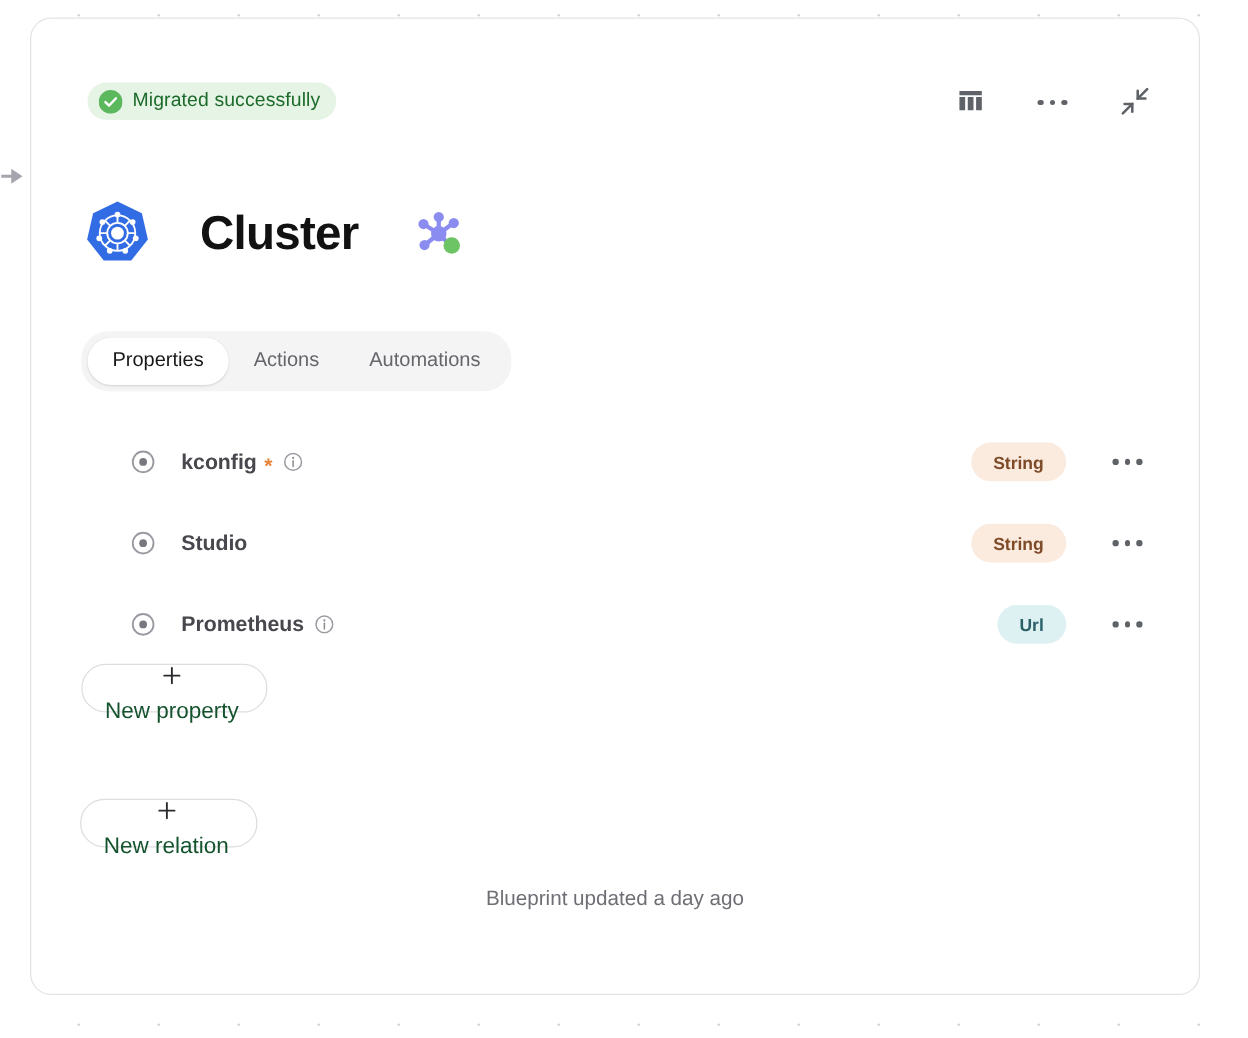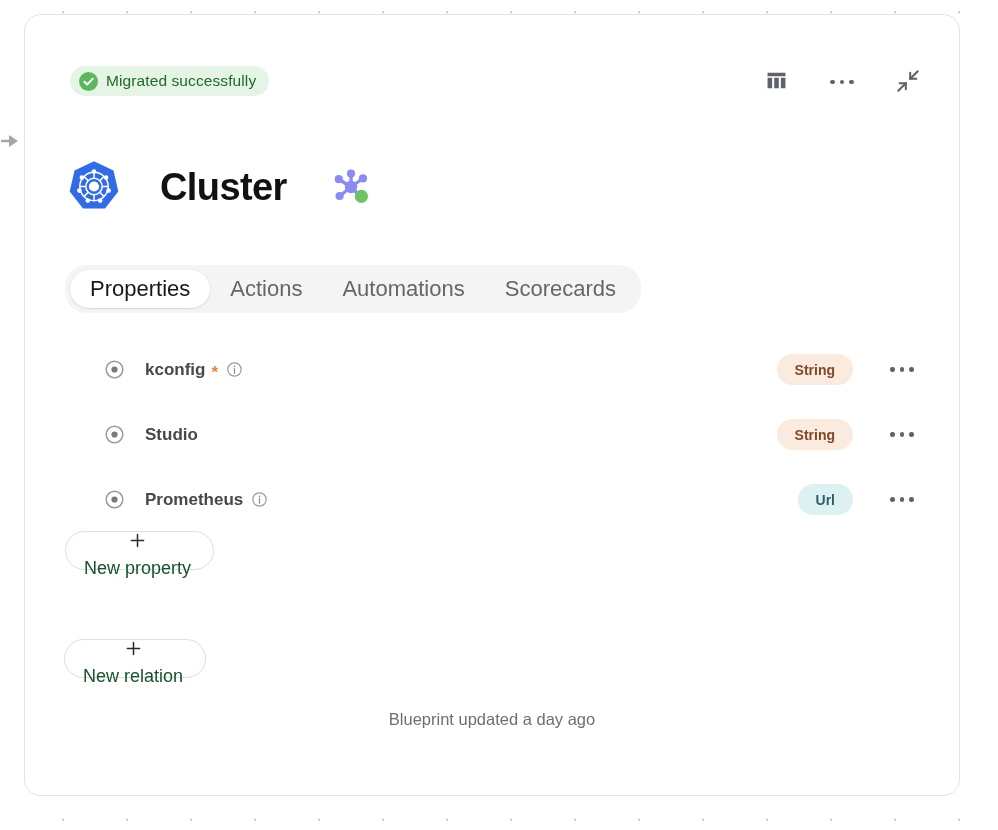--- a/index.html
+++ b/index.html
@@ -144,21 +144,21 @@
     padding: 5px;
     height: 48px;
   }
   .tab {
     height: 38px;
     padding: 0 20px;
     display: flex;
     align-items: center;
     justify-content: center;
     border-radius: 19px;
-    font-size: 22px;
+    font-size: 16px;
     color: #65656b;
     cursor: pointer;
     white-space: nowrap;
     background: transparent;
     border: none;
     font-family: inherit;
   }
   .tab.active {
     background: #ffffff;
     color: #18181b;
@@ -371,21 +371,20 @@
         </g>
         <circle cx="32.4" cy="31.4" r="6.6" fill="#6dc464"></circle>
       </svg>
     </span>
   </div>
 
   <div class="tabs">
     <button class="tab active">Properties</button>
     <button class="tab">Actions</button>
     <button class="tab">Automations</button>
-    <button class="tab">Scorecards</button>
   </div>
 
   <div class="properties-list">
 
     <div class="property-row">
       <span class="prop-type-icon">
         <svg viewBox="0 0 19 19" width="19" height="19" aria-hidden="true">
           <circle cx="9.5" cy="9.5" r="8.3" fill="none" stroke="#9a9aa1" stroke-width="1.5"></circle>
           <circle cx="9.5" cy="9.5" r="3.1" fill="#78787f"></circle>
         </svg>

